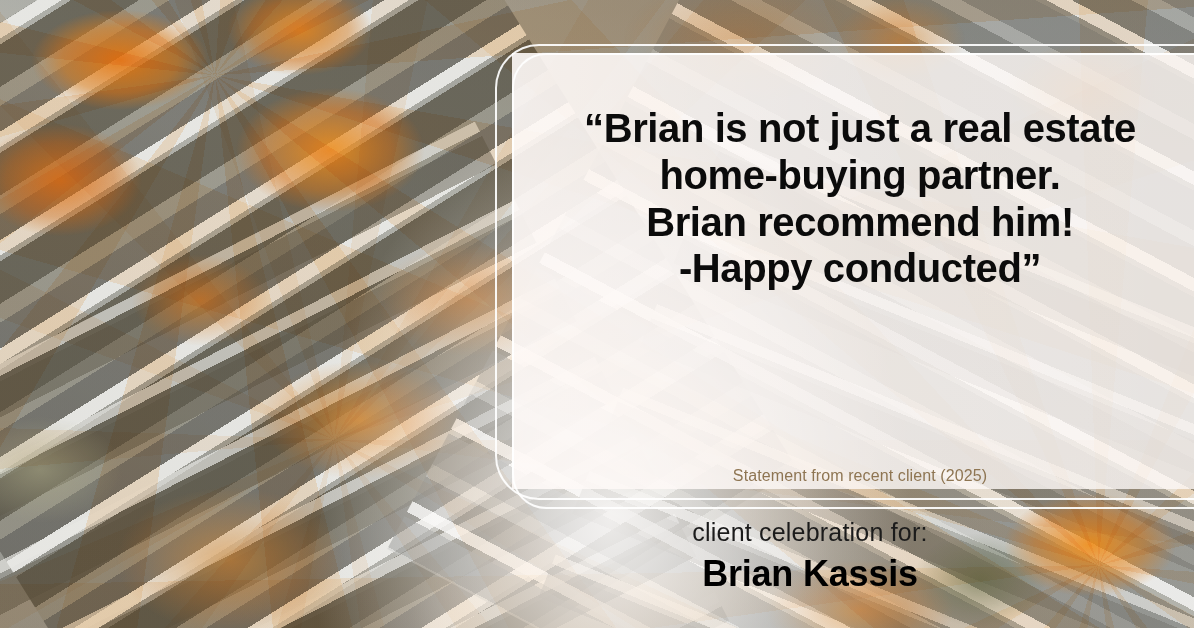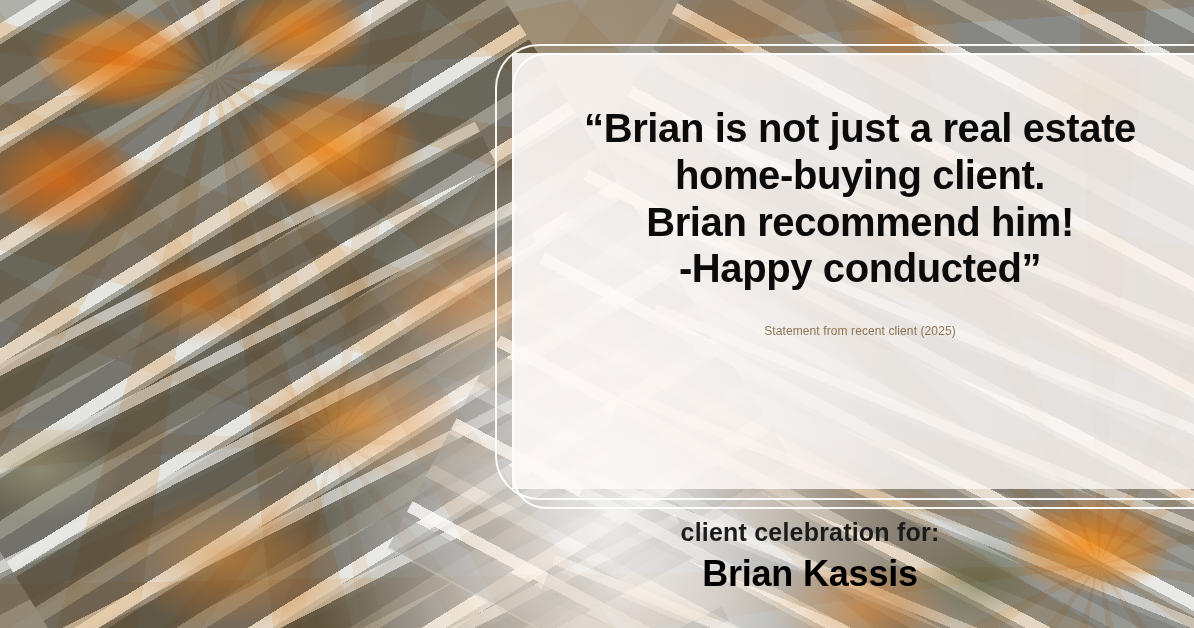--- a/index.html
+++ b/index.html
@@ -198,56 +198,56 @@
   
   .content {
     position: absolute;
     left: 512px;
     top: 53px;
     width: 682px;
     height: 436px;
     display: flex;
     flex-direction: column;
     align-items: center;
-    justify-content: flex-start;
+    justify-content: space-between;
     box-sizing: border-box;
     padding: 52px 26px 0 40px;
   }
   .quote {
     font-size: 40px;
     line-height: 1.17;
     font-weight: 700;
     color: #0b0b0b;
     text-align: center;
     letter-spacing: -0.4px;
     max-width: 640px;
     margin: 0;
   }
   .attribution {
     margin-top: 30px;
     text-align: center;
     color: #8e7552;
-    font-size: 12px;
+    font-size: 16px;
     line-height: 1.65;
     font-weight: 400;
     letter-spacing: 0.1px;
   }
 
   
   .signature {
     position: absolute;
     left: 512px;
     right: 0;
     top: 518px;
     text-align: center;
     padding-right: 86px;
   }
   .sig-lead {
     font-size: 25px;
-    font-weight: 700;
+    font-weight: 400;
     color: #1b1b1b;
     letter-spacing: 0.2px;
     line-height: 1.15;
   }
   .sig-name {
     font-size: 36px;
     font-weight: 700;
     color: #000000;
     letter-spacing: -0.2px;
     line-height: 1.25;
@@ -271,21 +271,21 @@
 
   <div class="panel-wash"></div>
   <div class="panel-wash-soft"></div>
 
   <div class="frame-outer"></div>
   <div class="frame-inner"></div>
 
   <div class="content">
     <div class="quote">
       <div>“Brian is not just a real estate</div>
-      <div>home-buying client.</div>
+      <div>home-buying partner.</div>
       <div>Brian recommend him!</div>
       <div>-Happy conducted”</div>
     </div>
     <div class="attribution">
       <div>Statement from recent client (2025)</div>
     </div>
   </div>
 
   <div class="signature">
     <div class="sig-lead">client celebration for:</div>

